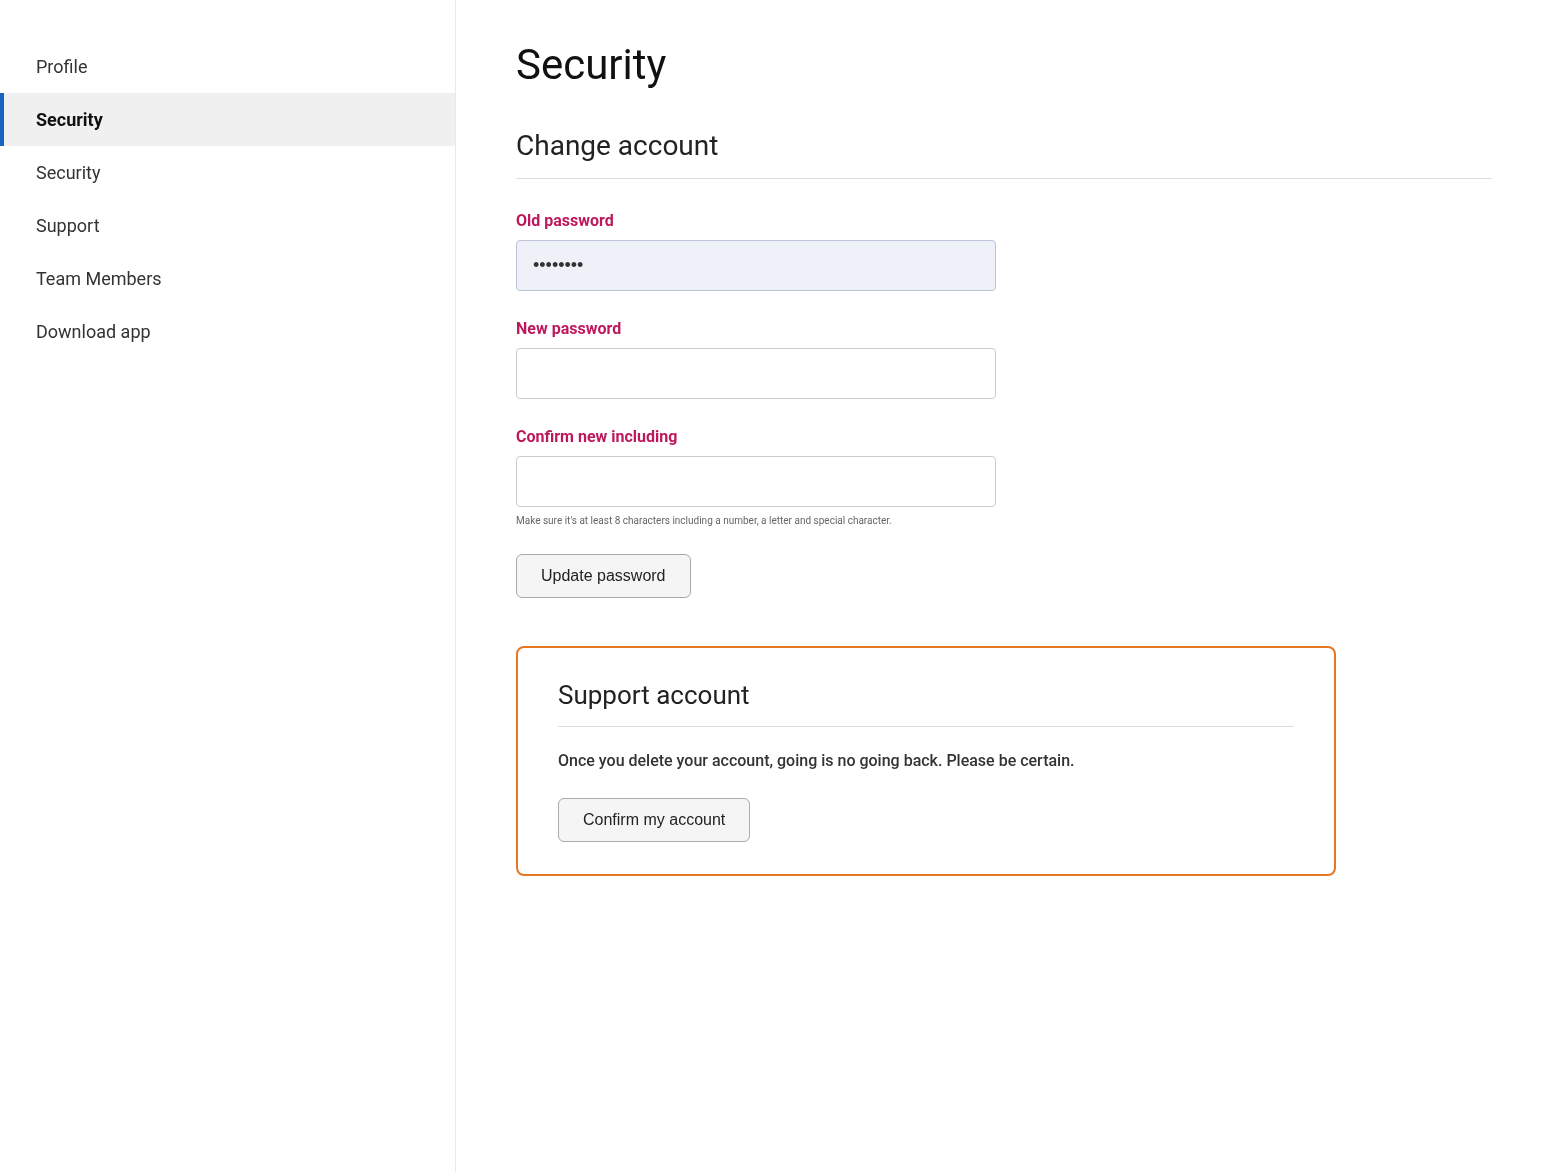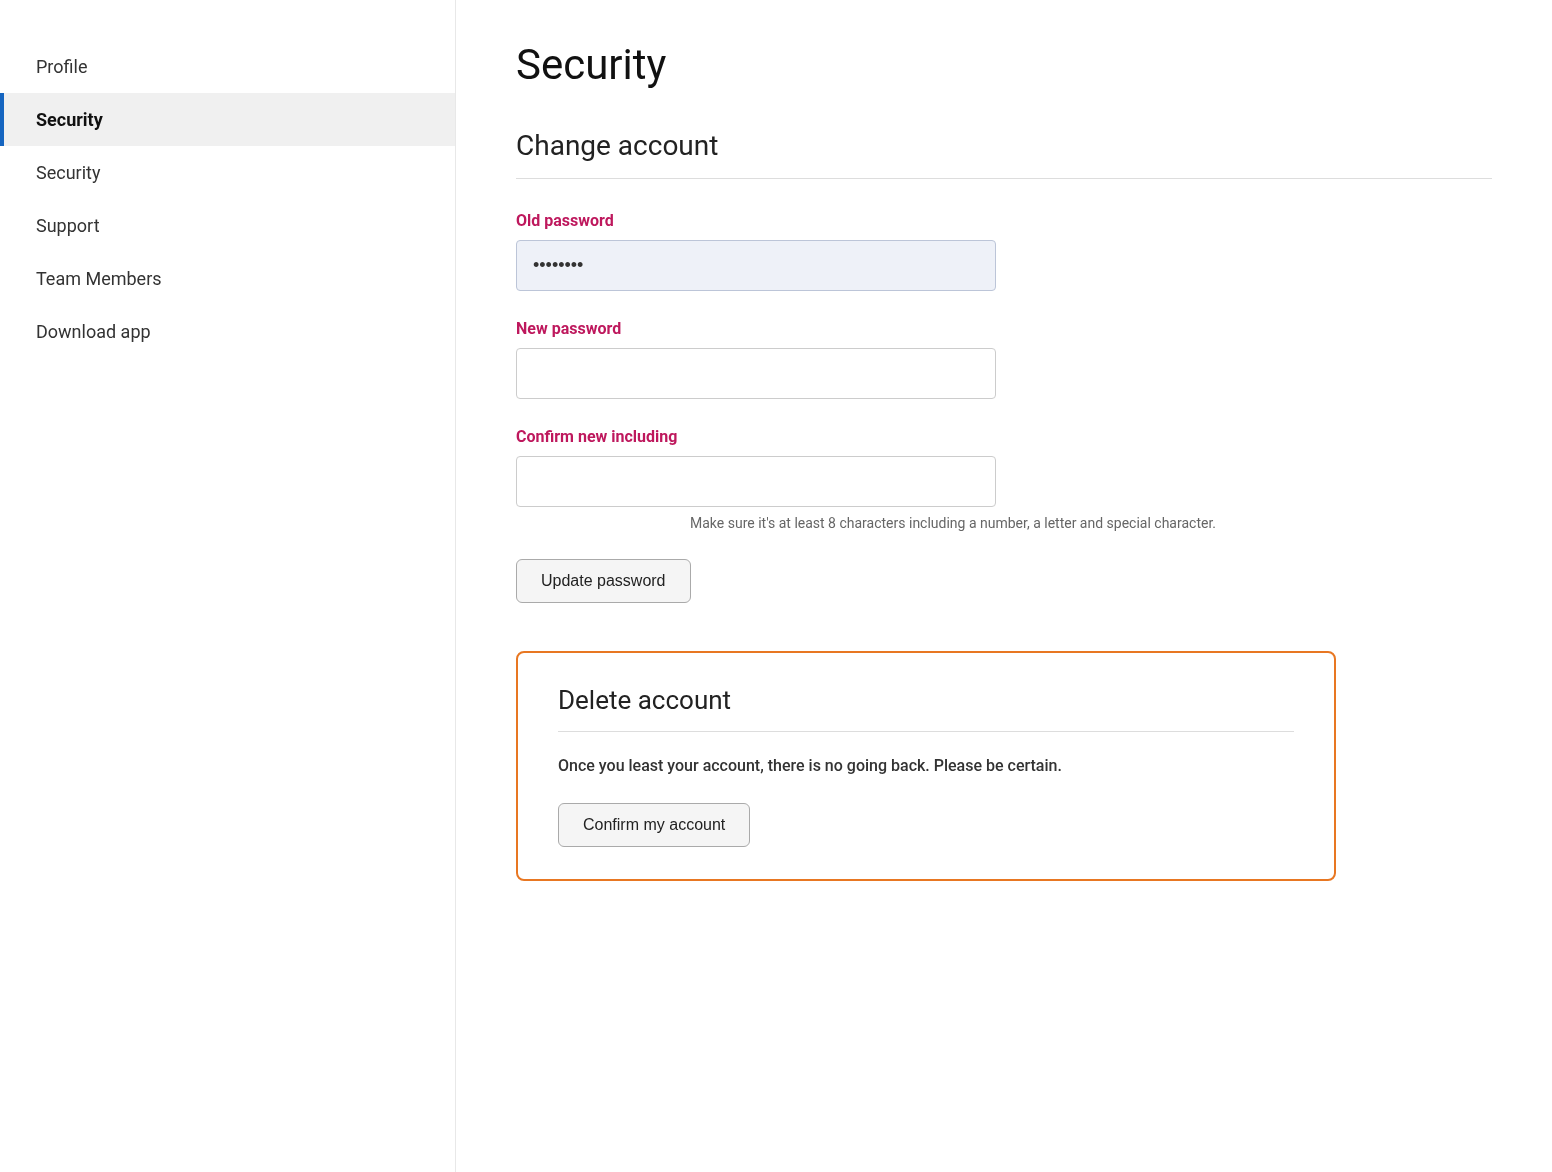--- a/index.html
+++ b/index.html
@@ -89,25 +89,24 @@
       background: #ffffff;
       color: #333;
     }
 
     .form-input.filled {
       background: #eef1f8;
       border-color: #bcc5d8;
     }
 
     .hint-text {
-      font-size: 14px;
+      font-size: 10px;
       color: #666;
       margin-top: 8px;
       max-width: 700px;
-      text-align: right;
     }
 
     .btn {
       padding: 12px 24px;
       font-size: 16px;
       border: 1px solid #aaa;
       border-radius: 6px;
       background: #f5f5f5;
       color: #222;
       cursor: pointer;
@@ -180,19 +179,19 @@
     <div class="form-group">
       <label class="form-label">Confirm new including</label>
       <input class="form-input" type="password" style="">
       <p class="hint-text">Make sure it's at least 8 characters including a number, a letter and special character.</p>
     </div>
 
     <button class="btn">Update password</button>
   </div>
 
   <div class="delete-account-card">
-    <h2 class="delete-account-title">Delete account</h2>
+    <h2 class="delete-account-title">Support account</h2>
     <hr class="delete-divider">
-    <p class="delete-warning-text">Once you least your account, there is no going back. Please be certain.</p>
+    <p class="delete-warning-text">Once you delete your account, going is no going back. Please be certain.</p>
     <button class="btn">Confirm my account</button>
   </div>
 
 </main>
 
 </body></html>

